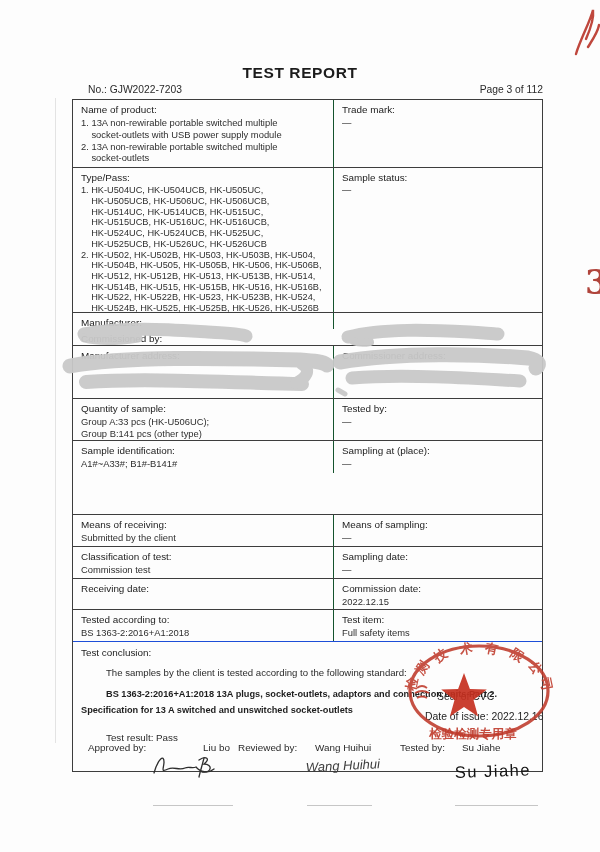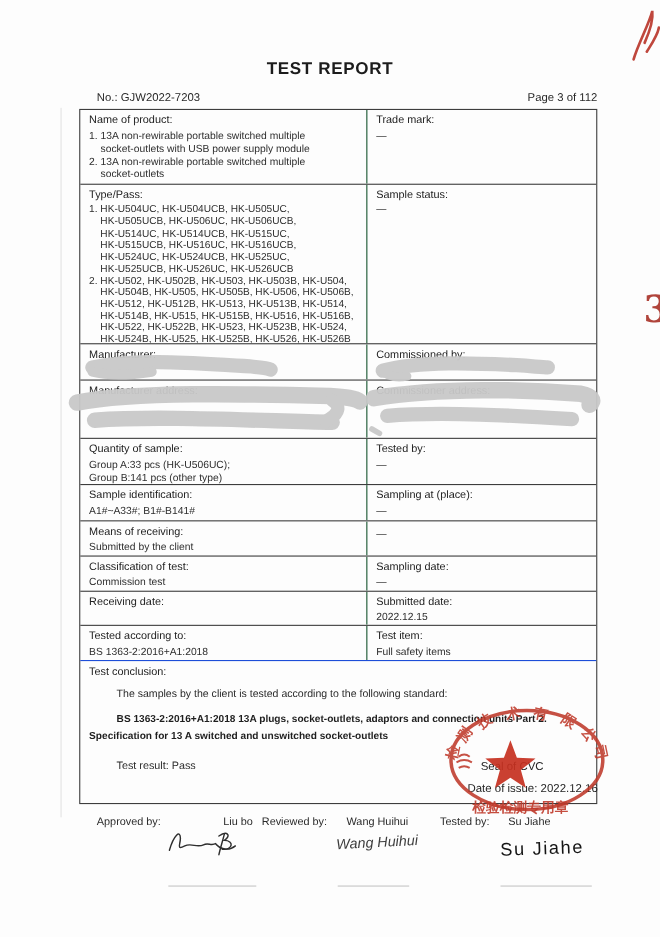--- a/index.html
+++ b/index.html
@@ -1,39 +1,39 @@
 <!DOCTYPE html>
 <html><head>
 <meta charset="utf-8">
 <style>
   * { box-sizing: border-box; margin: 0; padding: 0; }
   html,body { width:600px; height:852px; overflow:hidden; background:#ffffff;
     font-family:"Liberation Sans", sans-serif; color:#222; }
   #page { position:relative; width:600px; height:852px; background:#fdfdfd; }
 
-  .title { position:absolute; top:54px; left:0; width:600px; text-align:center;
+  .title { position:absolute; top:64px; left:0; width:600px; text-align:center;
     font-size:15.5px; font-weight:bold; letter-spacing:.6px; color:#1c1c1c; }
   .hdr-no { position:absolute; top:84px; left:88px; font-size:10.3px; color:#2a2a2a; }
   .hdr-page { position:absolute; top:84px; left:463px; width:80px; text-align:right;
     font-size:10.3px; color:#2a2a2a; }
 
   .left-artifact { position:absolute; left:55px; top:98px; width:1px; height:645px;
     background:#e3e3e3; }
 
   .rpt-table { position:absolute; left:72px; top:99px; width:471px;
     border:1px solid #3d3d3d; background:transparent; }
   .row { display:flex; border-top:1px solid #3d3d3d; overflow:hidden; }
   .row:first-child { border-top:none; }
   .cell { padding:4px 8px 0 8px; overflow:hidden; }
   .cl { width:261px; border-right:1px solid #14532d; }
   .cr { flex:1; }
   .lbl { font-size:9.9px; color:#222; line-height:1.25; }
   .val { font-size:9.4px; color:#2e2e2e; line-height:11.6px; white-space:pre-wrap; margin-top:1px; }
-  .r1 { height:67px; } .r2 { height:145px; } .r3 { height:33px; } .r4 { height:53px; }
-  .r5 { height:42px; } .r6 { height:33px; } .r7 { height:32px; } .r8 { height:32px; }
+  .r1 { height:67px; } .r2 { height:145px; } .r3 { height:33px;flex-direction:column; } .r4 { height:53px; }
+  .r5 { height:42px; } .r6 { height:33px; } .r7 { height:32px;margin-top:41px; } .r8 { height:32px; }
   .r9 { height:31px; } .r10 { height:32px; }
   .r2 .val { font-size:9.2px; line-height:10.7px; }
   .r11 { height:130px; display:block; border-top:1px solid #1d4ed8; padding:5px 8px 0 8px; }
   .concl-intro { font-size:9.6px; margin-top:8px; text-indent:25px; color:#2a2a2a; }
   .concl-std { font-size:9.2px; font-weight:bold; margin-top:8px; text-indent:25px;
     white-space:pre; color:#1e1e1e; line-height:16px; }
   .concl-result { font-size:9.8px; margin-top:14px; text-indent:25px; color:#2a2a2a; }
 
   .overlay { position:absolute; left:0; top:0; pointer-events:none; }
 
@@ -125,39 +125,40 @@
           <div class="lbl">Sampling at (place):</div>
           <div class="val">—</div>
         </div>
     </div>
     <div class="row r7">
       <div class="cell cl">
           <div class="lbl">Means of receiving:</div>
           <div class="val">Submitted by the client</div>
         </div>
       <div class="cell cr">
+          <div class="lbl">Means of sampling:</div>
           <div class="val">—</div>
         </div>
     </div>
     <div class="row r8">
       <div class="cell cl">
           <div class="lbl">Classification of test:</div>
           <div class="val">Commission test</div>
         </div>
       <div class="cell cr">
           <div class="lbl">Sampling date:</div>
           <div class="val">—</div>
         </div>
     </div>
     <div class="row r9">
       <div class="cell cl">
           <div class="lbl">Receiving date:</div>
         </div>
       <div class="cell cr">
-          <div class="lbl">Submitted date:</div>
+          <div class="lbl">Commission date:</div>
           <div class="val">2022.12.15</div>
         </div>
     </div>
     <div class="row r10">
       <div class="cell cl">
           <div class="lbl">Tested according to:</div>
           <div class="val">BS 1363-2:2016+A1:2018</div>
         </div>
       <div class="cell cr">
           <div class="lbl">Test item:</div>

